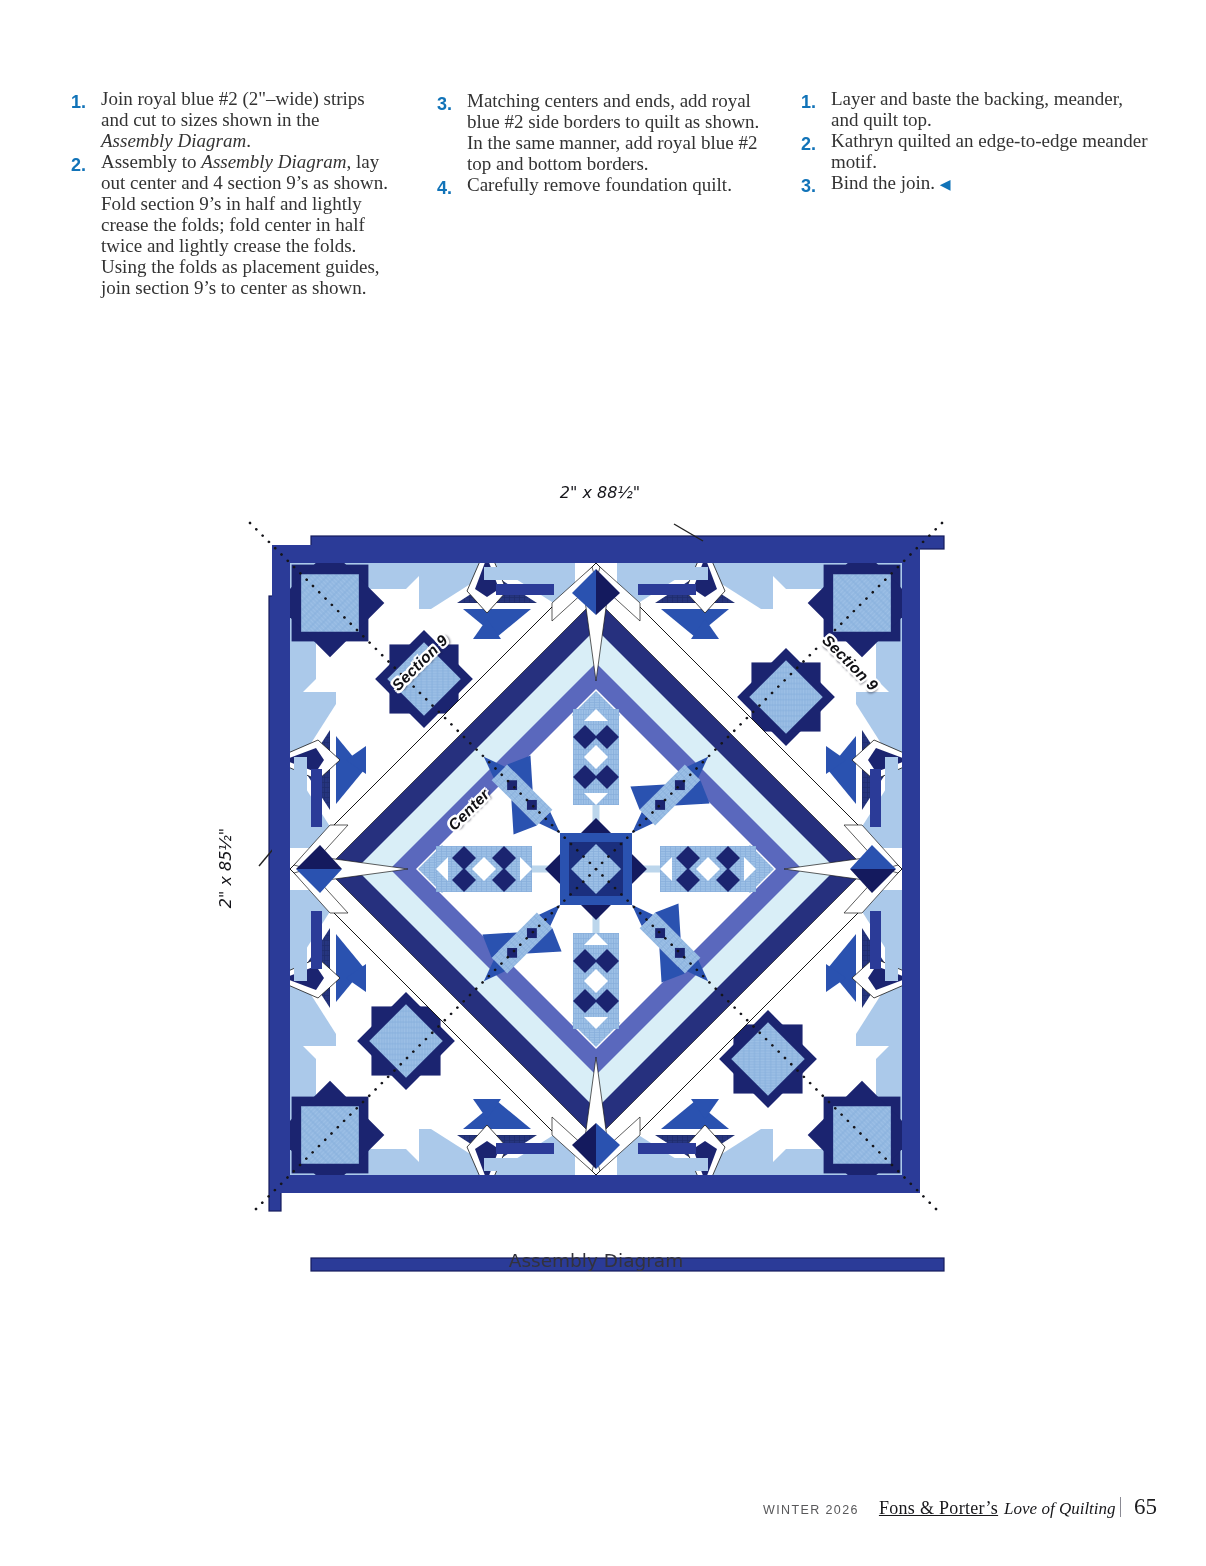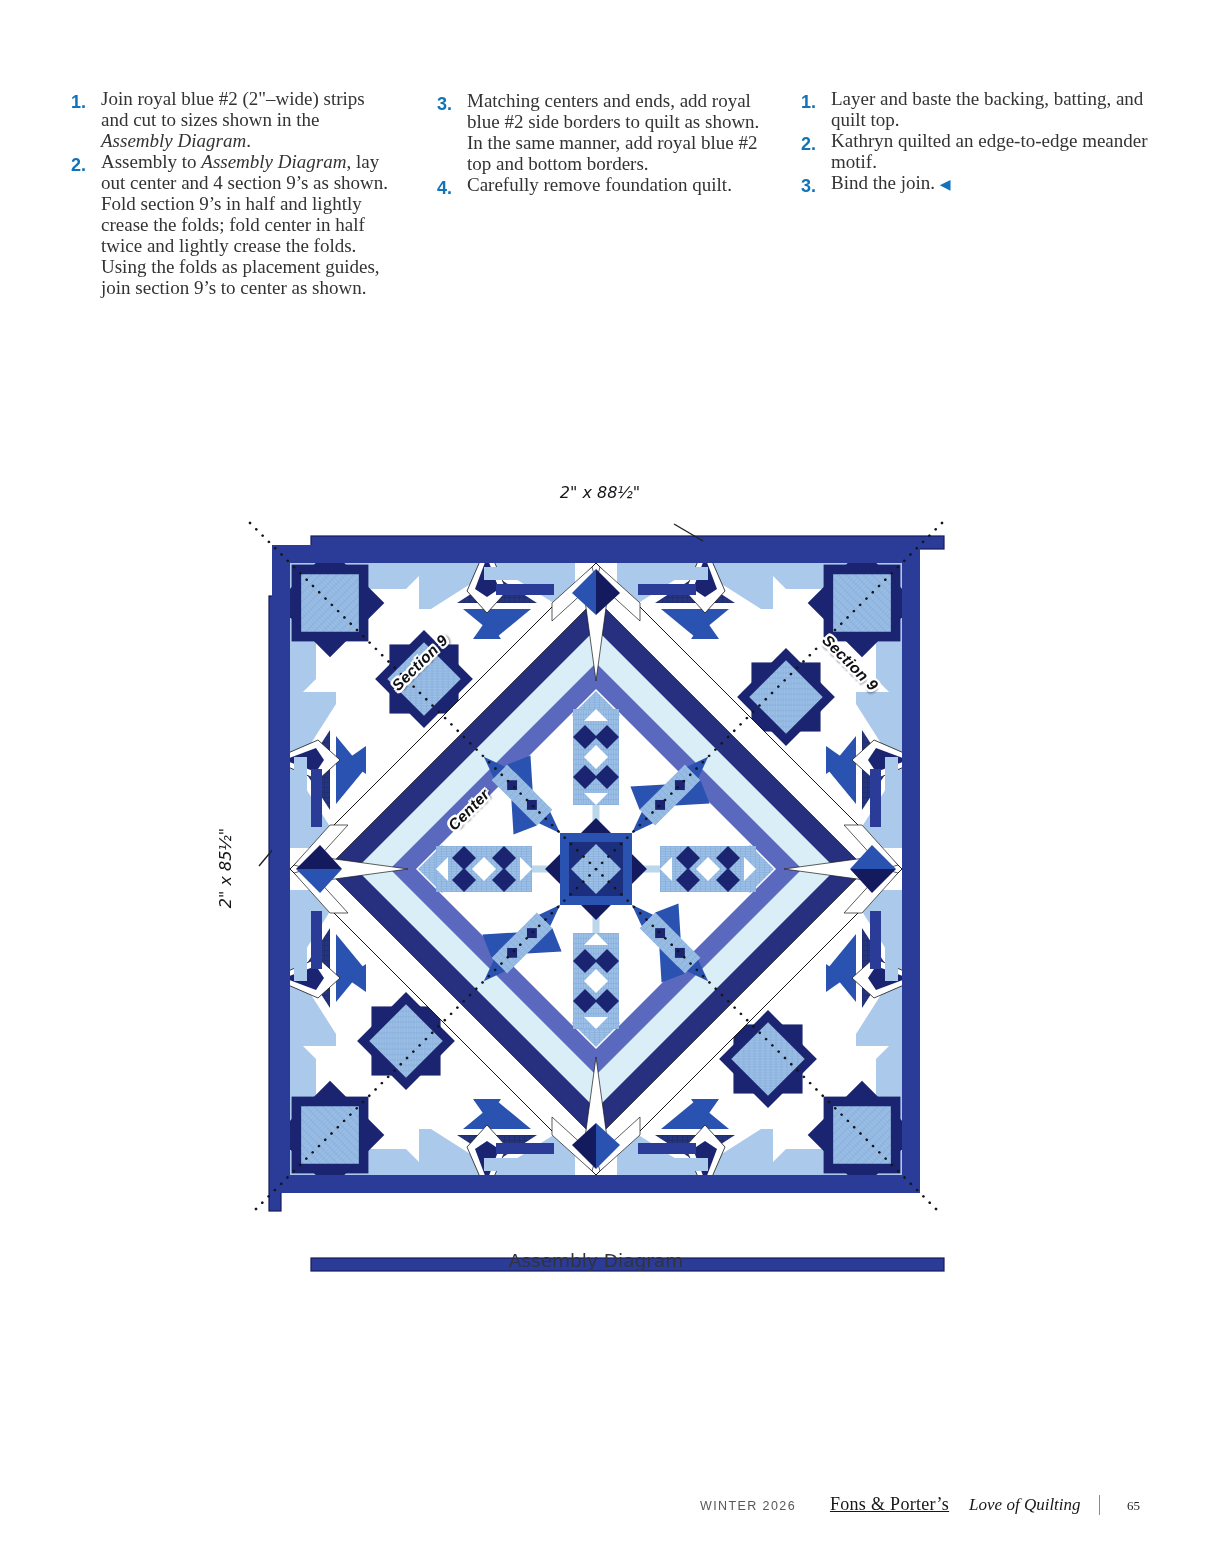--- a/index.html
+++ b/index.html
@@ -29,28 +29,28 @@
       font-family:"Liberation Sans",sans-serif;font-weight:700;font-style:italic;
       font-size:15.5px;letter-spacing:.3px;color:#101014;z-index:5;
       text-shadow:-2px -2px 0 #fff,2px -2px 0 #fff,-2px 2px 0 #fff,2px 2px 0 #fff,
                   0 -2px 0 #fff,0 2px 0 #fff,-2px 0 0 #fff,2px 0 0 #fff,
                   3px 3px 2px rgba(20,20,40,.45);}
   #sec9-left{left:355px;top:650px;transform:rotate(-45deg);}
   #sec9-right{left:785px;top:650px;transform:rotate(45deg);}
   #center-label{left:404px;top:797px;transform:rotate(-45deg);}
   #caption{position:absolute;left:296px;top:1250px;width:600px;text-align:center;
            font-family:"DejaVu Sans",sans-serif;font-size:18.5px;color:#33333c;z-index:5;}
-  #footer{position:absolute;left:700px;top:1494px;width:440px;display:flex;
-          justify-content:space-between;align-items:baseline;}
+  #footer{position:absolute;left:740px;top:1494px;width:440px;display:flex;
+          justify-content:center;align-items:baseline;}
   #footer .issue{font-family:"Liberation Sans",sans-serif;font-size:12.5px;color:#58585a;
                  letter-spacing:1.4px;margin-right:20px;}
   #footer .pub{font-size:18px;color:#17171a;letter-spacing:.3px;margin-right:6px;text-decoration:underline;}
   #footer .mag{font-size:17px;font-style:italic;color:#17171a;margin-right:4px;}
   #footer .bar{width:1.5px;height:20px;background:#8a8a94;align-self:center;margin-right:13px;}
-  #footer .pagenum{font-size:13px;color:#1d1d1f;}
+  #footer .pagenum{font-size:23px;color:#1d1d1f;}
 </style>
 </head>
 <body>
 
 <div class="page">
 
   <section id="col1" class="col">
     <div>
         <div class="item">
           <span class="num">1.</span>
@@ -73,21 +73,21 @@
           <span class="num">4.</span>
           <span class="txt"><span>Carefully remove foundation quilt.</span></span>
         </div>
       </div>
   </section>
 
   <section id="col3" class="col">
     <div>
         <div class="item">
           <span class="num">1.</span>
-          <span class="txt"><span>Layer and baste the backing, batting, and quilt top.</span></span>
+          <span class="txt"><span>Layer and baste the backing, meander, and quilt top.</span></span>
         </div>
         <div class="item">
           <span class="num">2.</span>
           <span class="txt"><span>Kathryn quilted an edge-to-edge meander motif.</span></span>
         </div>
         <div class="item">
           <span class="num">3.</span>
           <span class="txt"><span>Bind the join. </span><span class="marker">◀</span></span>
         </div>
       </div>

